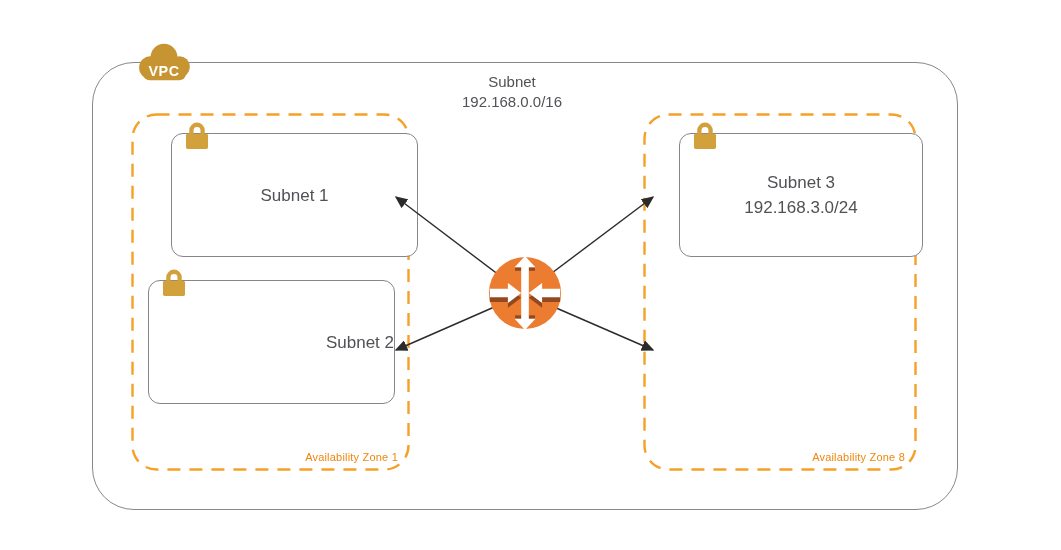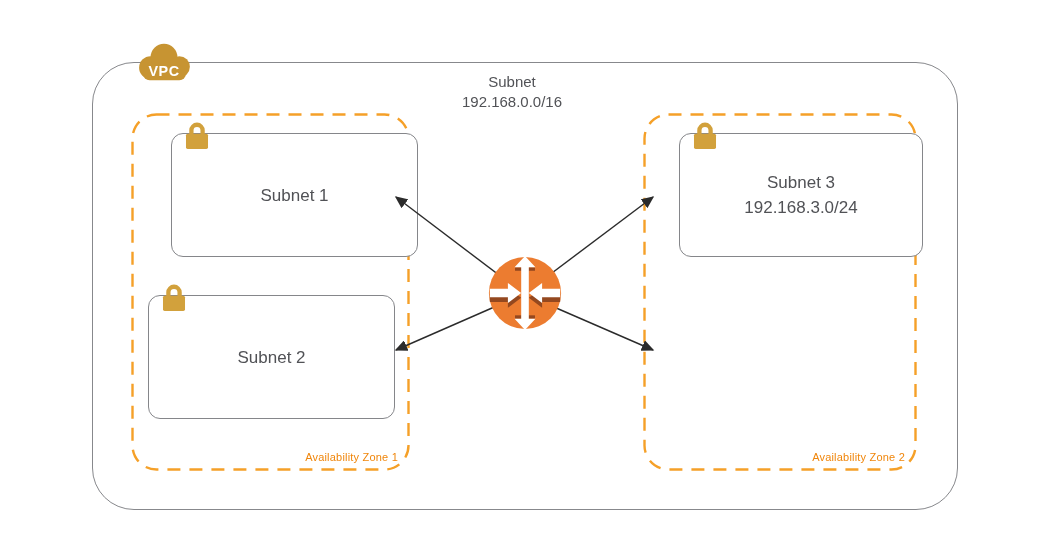--- a/index.html
+++ b/index.html
@@ -14,21 +14,21 @@
   .az2{left:643px;top:113px;width:274px;}
   .az-border{position:absolute;left:0;top:0;width:100%;height:100%;}
   .az-label{position:absolute;right:12px;bottom:8px;font-size:11px;font-weight:normal;
           color:#F0860B;letter-spacing:.2px;}
   .subnet{position:absolute;background:#fff;border:1px solid #85868A;border-radius:12px;
           width:245px;height:122px;display:flex;flex-direction:column;align-items:center;
           justify-content:center;font-size:17px;line-height:25px;color:#515256;}
   .az1 .subnet{left:17px;}
   .az2 .subnet{left:13px;width:242px;}
   .subnet.top{top:20px;margin-left:23px;}
-  .subnet.bottom{top:182px;}
+  .subnet.bottom{top:167px;align-items:flex-end;}
   .lock{position:absolute;left:11px;top:-14px;width:28px;height:31px;}
   .overlay{position:absolute;left:0;top:0;width:1061px;height:550px;pointer-events:none;}
   .router{position:absolute;left:487px;top:255px;width:76px;height:76px;}
   .cloud{position:absolute;left:132px;top:38px;width:64px;height:46px;}
   .cloud text{font-family:"Liberation Sans",sans-serif;font-weight:bold;font-size:15px;
           fill:#fff;letter-spacing:.5px;}
 </style>
 </head>
 <body>
 
@@ -66,21 +66,21 @@
       <rect x="1.5" y="1.5" width="271" height="355" rx="24" fill="none" stroke="#F5A028" stroke-width="2.4" stroke-dasharray="13 9"></rect>
     </svg>
     <div class="subnet top">
       <svg class="lock" viewBox="0 0 30 33">
         <path d="M9 17 V11 a6 6 0 0 1 12 0 V17" fill="none" stroke="#D2A13C" stroke-width="4.6"></path>
         <rect x="3.2" y="14.5" width="23.6" height="16.5" rx="1.8" fill="#D2A13C"></rect>
       </svg>
       <div>Subnet 3</div>
       <div>192.168.3.0/24</div>
     </div>
-    <div class="az-label">Availability Zone 2</div>
+    <div class="az-label">Availability Zone 8</div>
   </div>
 
   <svg class="overlay" viewBox="0 0 1061 550">
     <defs>
       <marker id="ah" markerWidth="10" markerHeight="8" refX="8" refY="4" orient="auto">
         <path d="M0,0 L9,4 L0,8 Z" fill="#2B2B2B"></path>
       </marker>
     </defs>
     <line x1="524" y1="294" x2="396" y2="197" stroke="#2B2B2B" stroke-width="1.4" marker-end="url(#ah)"></line>
     <line x1="524" y1="294" x2="396" y2="350" stroke="#2B2B2B" stroke-width="1.4" marker-end="url(#ah)"></line>

